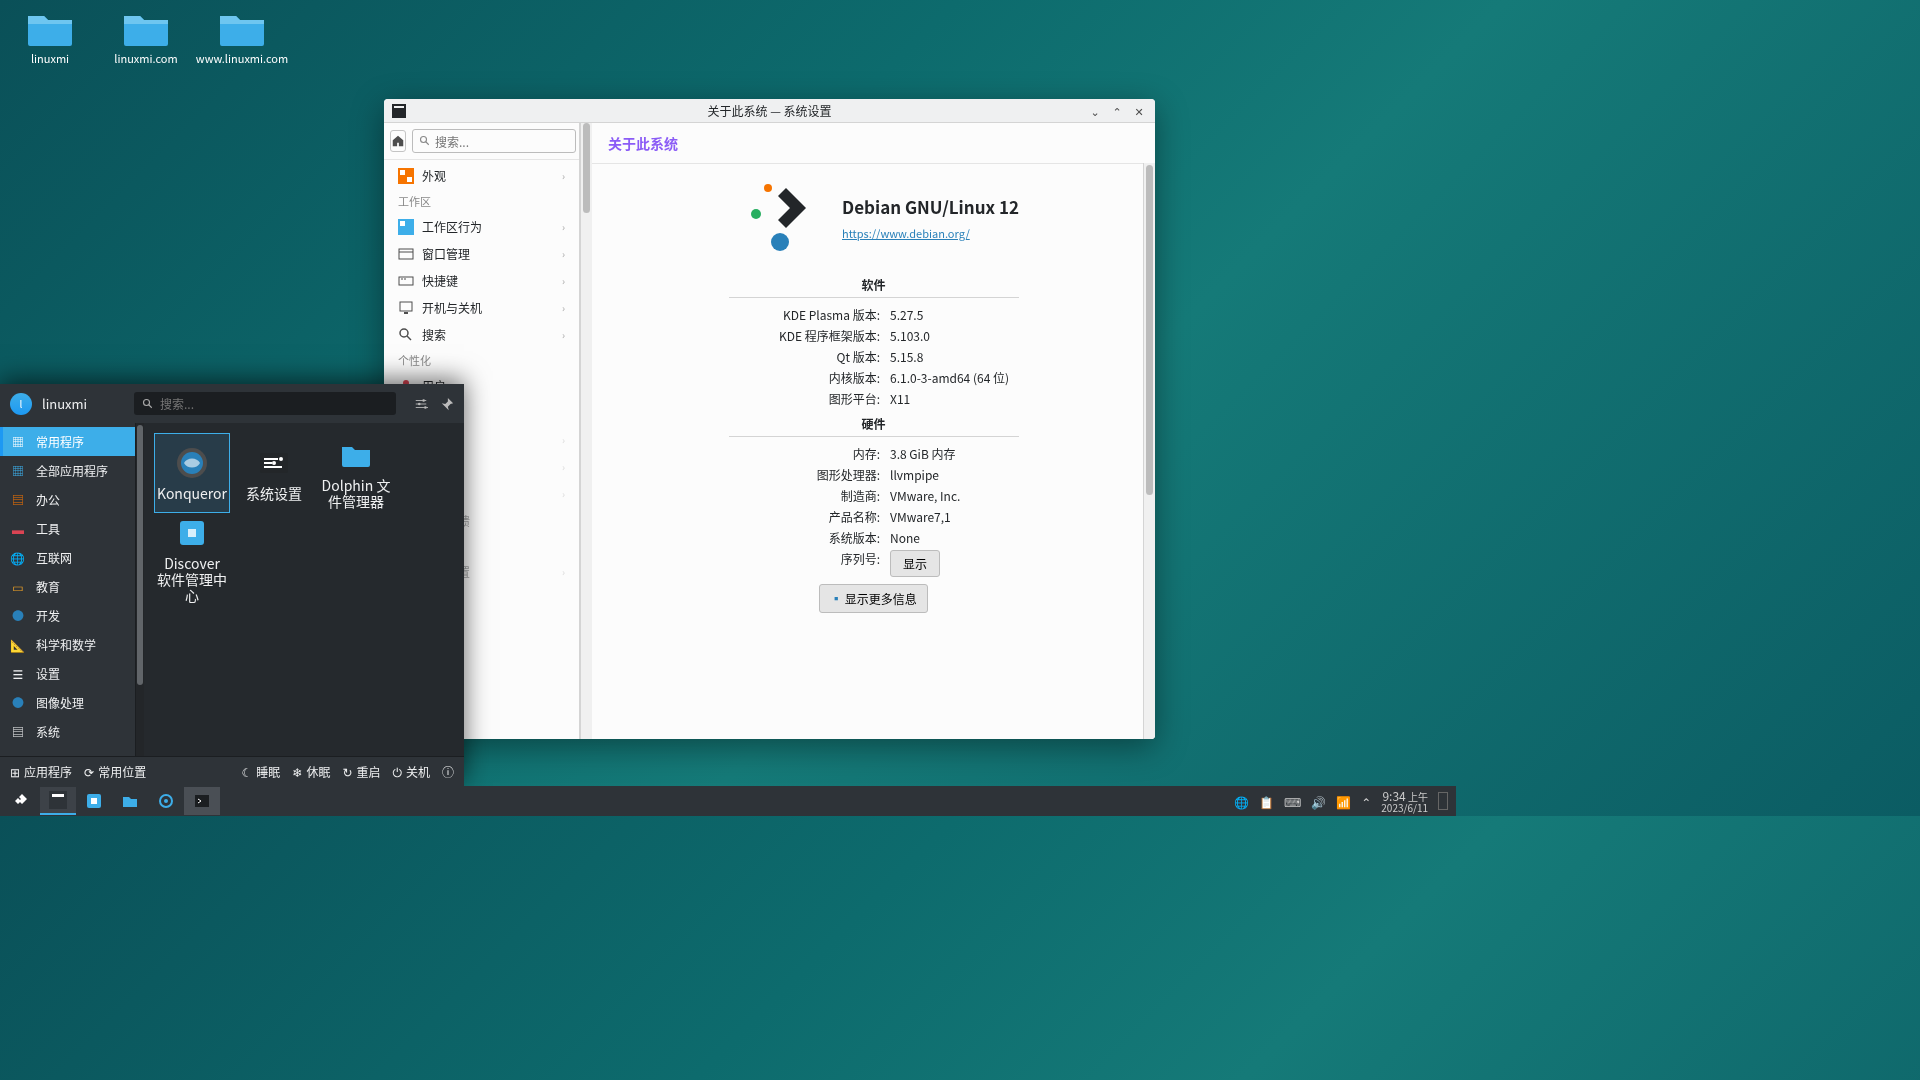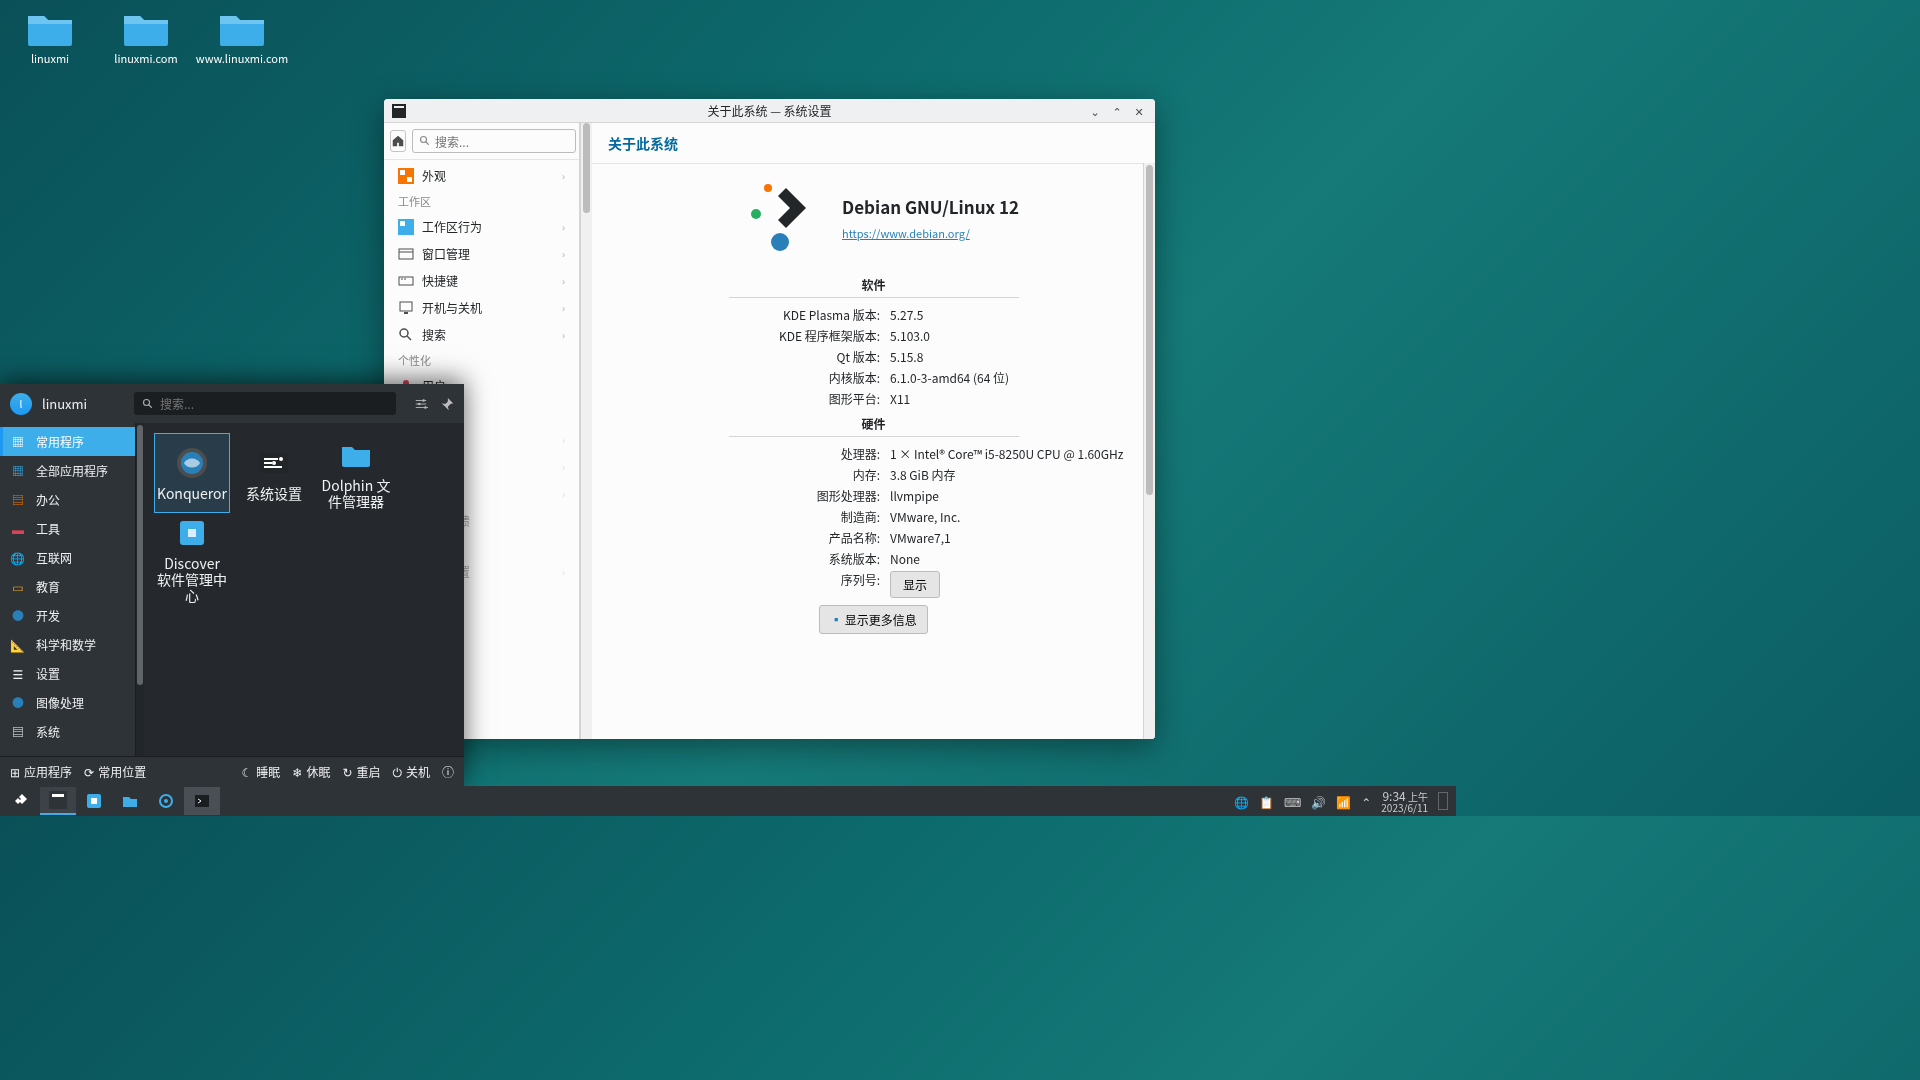--- a/index.html
+++ b/index.html
@@ -32,21 +32,21 @@
 .sidebar-section { padding: 4px 14px; font-size: 11px; color: #888; }
 .sidebar-item { display: flex; align-items: center; padding: 5px 14px; font-size: 12px; color: #232629; cursor: pointer; gap: 8px; }
 .sidebar-item .chevron { margin-left: auto; color: #aaa; font-size: 10px; }
 .sidebar-item .mini-icon { width: 16px; height: 16px; display: inline-flex; align-items: center; justify-content: center; flex-shrink: 0; }
 
 .sidebar-scroll { width: 12px; background: #f0f0f0; border-left: 1px solid #d4d4d4; position: relative; }
 .sidebar-scroll::after { content: ""; position: absolute; top: 0; left: 2px; right: 2px; height: 90px; background: #bcbcbc; border-radius: 4px; }
 
 
 .content { flex: 1; background: #fcfcfc; display: flex; flex-direction: column; overflow: hidden; position: relative; }
-.content-header { padding: 10px 16px; font-size: 14px; font-weight: bold; color: #0369a1; border-bottom: 1px solid #e5e5e5; }
+.content-header { padding: 10px 16px; font-size: 14px; font-weight: bold; color: #8b5cf6; border-bottom: 1px solid #e5e5e5; }
 .content-body { flex: 1; overflow-y: auto; padding: 14px 28px 14px 28px; position: relative; }
 .content-scroll { width: 12px; background: #f0f0f0; border-left: 1px solid #d4d4d4; position: absolute; right: 0; top: 40px; bottom: 0; }
 .content-scroll::after { content: ""; position: absolute; top: 2px; left: 2px; right: 2px; height: 330px; background: #bcbcbc; border-radius: 4px; }
 
 .os-header { display: flex; align-items: center; gap: 22px; margin-bottom: 18px; margin-left: 120px; }
 .os-logo { width: 80px; height: 80px; position: relative; }
 .os-title { font-size: 17px; font-weight: bold; color: #232629; }
 .os-link { font-size: 11px; color: #2980b9; text-decoration: underline; cursor: pointer; }
 
 .info-section-title { text-align: center; font-size: 12px; font-weight: bold; color: #232629; margin: 6px 0 2px; }
@@ -318,24 +318,20 @@
             <span class="info-label">内核版本:</span>
             <span class="info-value">6.1.0-3-amd64 (64 位)</span>
           </div>
         <div class="info-row">
             <span class="info-label">图形平台:</span>
             <span class="info-value">X11</span>
           </div>
 
         <div class="info-section-title">硬件</div>
         <hr class="info-divider">
-        <div class="info-row">
-            <span class="info-label">处理器:</span>
-            <span class="info-value">1 × Intel® Core™ i5-8250U CPU @ 1.60GHz</span>
-          </div>
         <div class="info-row">
             <span class="info-label">内存:</span>
             <span class="info-value">3.8 GiB 内存</span>
           </div>
         <div class="info-row">
             <span class="info-label">图形处理器:</span>
             <span class="info-value">llvmpipe</span>
           </div>
         <div class="info-row">
             <span class="info-label">制造商:</span>

